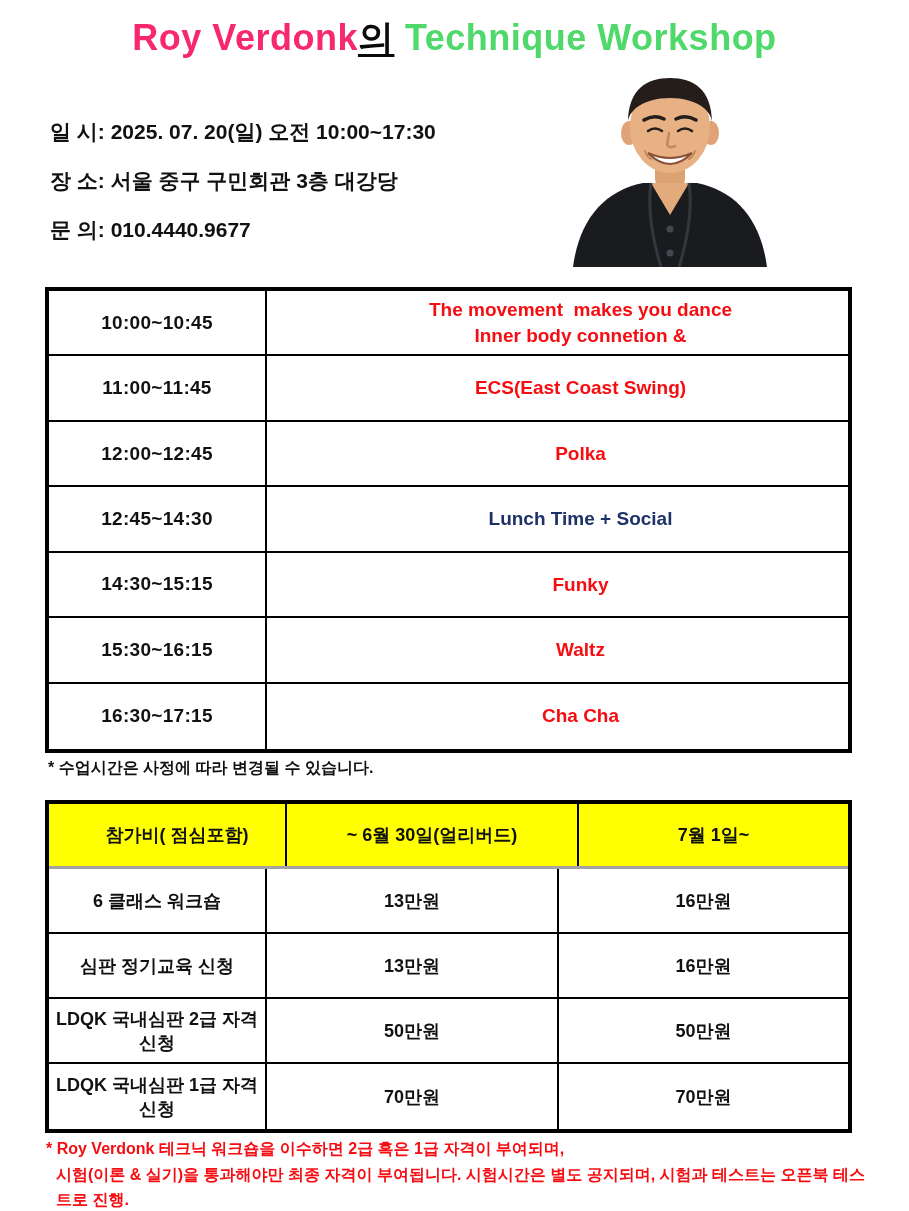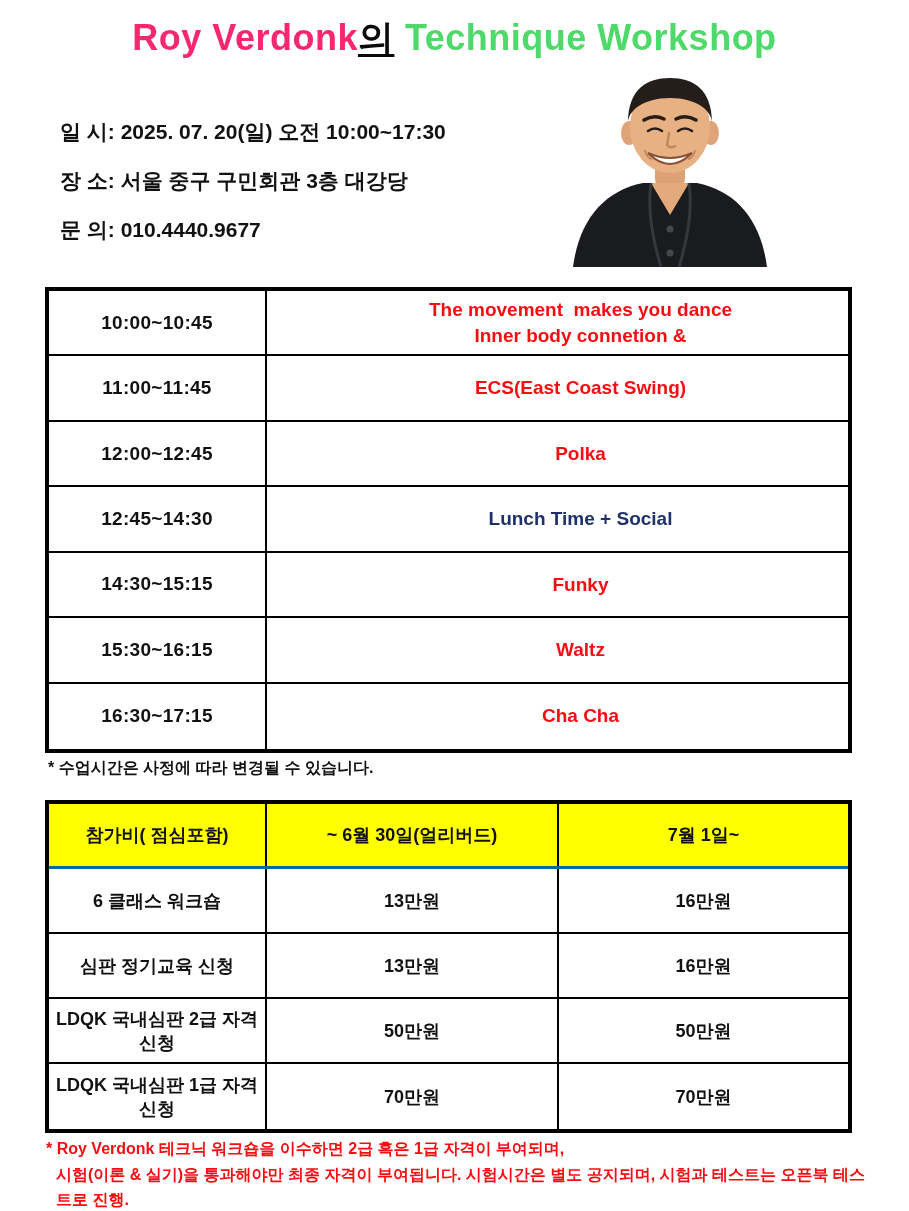--- a/index.html
+++ b/index.html
@@ -23,21 +23,21 @@
     letter-spacing: 0.5px;
     white-space: nowrap;
   }
   .title .artist   { color: var(--pink, #f7286c); margin-top: 16px; }
   .title .particle { color: #0a0a0a; text-decoration: underline; text-underline-offset: 4px; text-decoration-thickness: 3px; }
   .title .workshop { color: var(--green, #4fd96a); }
 
   
   .info {
     position: absolute;
-    top: 118px; left: 60px;
+    top: 118px; left: 50px;
     font-size: 21px;
     font-weight: 700;
     color: #111111;
   }
   .info-line { height: 25px; margin-bottom: 24px; white-space: pre-wrap; }
 
   
   .photo {
     position: absolute;
     left: 565px; top: 73px;
@@ -114,21 +114,21 @@
     display: flex;
     align-items: center;
     justify-content: center;
     text-align: center;
     font-size: 18px;
     font-weight: 700;
     color: #111111;
     border-right: 2px solid #000000;
   }
   .p-row .p-cell:last-child { border-right: none; }
-  .p-row.header { background: var(--yellow, #ffff00); border-bottom: 3px solid #0369a1; }
+  .p-row.header { background: var(--yellow, #ffff00); border-bottom: 3px solid #a3a3a3; padding-left: 20px; }
 
   
   .footer {
     position: absolute;
     left: 46px; top: 1136px;
     width: 830px;
     font-size: 16px;
     font-weight: 700;
     color: var(--red, #f60d12);
     line-height: 1.6;

